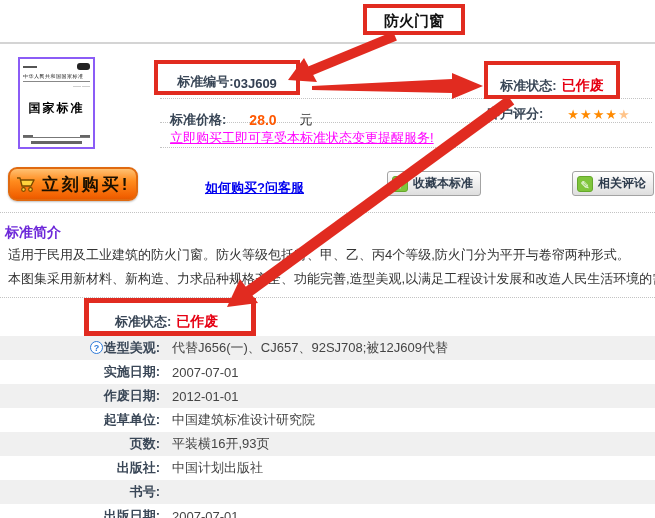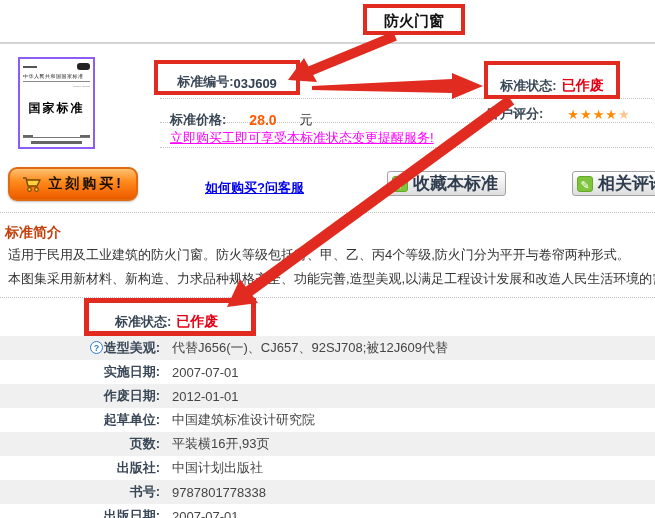--- a/index.html
+++ b/index.html
@@ -49,41 +49,41 @@
   .promo { color:#ff00ff; text-decoration:underline; cursor:pointer; white-space:nowrap; }
 
   
   .buy-btn {
     left:8px; top:167px; width:130px; height:34px;
     background:linear-gradient(#ffc173,#ff8c1e 40%,#f26202 90%,#e85a00);
     border:2px solid #e06a10; border-radius:9px;
     display:flex; align-items:center; justify-content:center; gap:6px;
     cursor:pointer; box-shadow:0 1px 2px rgba(0,0,0,.25);
   }
-  .buy-label { font-weight:bold; font-size:14px; color:#1a1000; letter-spacing:3px; }
+  .buy-label { font-weight:bold; font-size:17px; color:#1a1000; letter-spacing:3px; }
 
   .how-link { left:205px; top:179px; color:#0101ee; font-weight:bold; text-decoration:underline; cursor:pointer; white-space:nowrap; }
 
   .mini-btn {
     top:171px; height:25px; padding:0 7px 0 4px;
     background:linear-gradient(#ffffff,#ececec 60%,#dedede);
     border:1px solid #a3a3a3; border-radius:3px;
     display:flex; align-items:center; gap:5px; cursor:pointer;
   }
   .mini-btn .g-ico {
     width:16px; height:16px; background:#7fc53c; border-radius:3px;
     color:#fff; font-size:11px; line-height:16px; text-align:center; font-weight:bold;
     border:1px solid #65a82c;
   }
-  .mini-label { font-weight:bold; color:#2e3c4d; font-size:17px; white-space:nowrap; }
+  .mini-label { font-weight:bold; color:#2e3c4d; font-size:12px; white-space:nowrap; }
   .fav-btn { left:387px; }
   .com-btn { left:572px; }
 
   
-  .intro-h { left:5px; top:224px; font-weight:bold; font-size:14px; color:#c2410c; }
+  .intro-h { left:5px; top:224px; font-weight:bold; font-size:14px; color:#6d28d9; }
   .para { left:8px; color:#333; white-space:nowrap; }
 
   
   .detail-table { left:0; top:336px; width:655px; z-index:1; }
   .d-row { display:flex; align-items:center; height:24px; position:relative; }
   .d-row:nth-child(odd) { background:#f0f0f0; }
   .d-label { width:160px; text-align:right; font-weight:bold; color:#3a4757; flex:0 0 160px; }
   .d-value { padding-left:12px; color:#444; white-space:nowrap; }
   .help-ico {
     position:absolute; left:90px; top:5px; width:13px; height:13px;
@@ -204,21 +204,20 @@
     <div class="d-row">
       <span class="d-label">页数:</span>
       <span class="d-value">平装横16开,93页</span>
     </div>
     <div class="d-row">
       <span class="d-label">出版社:</span>
       <span class="d-value">中国计划出版社</span>
     </div>
     <div class="d-row">
       <span class="d-label">书号:</span>
-      <span class="d-value">9787801778338</span>
     </div>
     <div class="d-row">
       <span class="d-label">出版日期:</span>
       <span class="d-value">2007-07-01</span>
     </div>
   </div>
 
   <svg class="abs arrow-layer" viewBox="0 0 655 518">
 
     <g fill="#e12b20" stroke="none">

